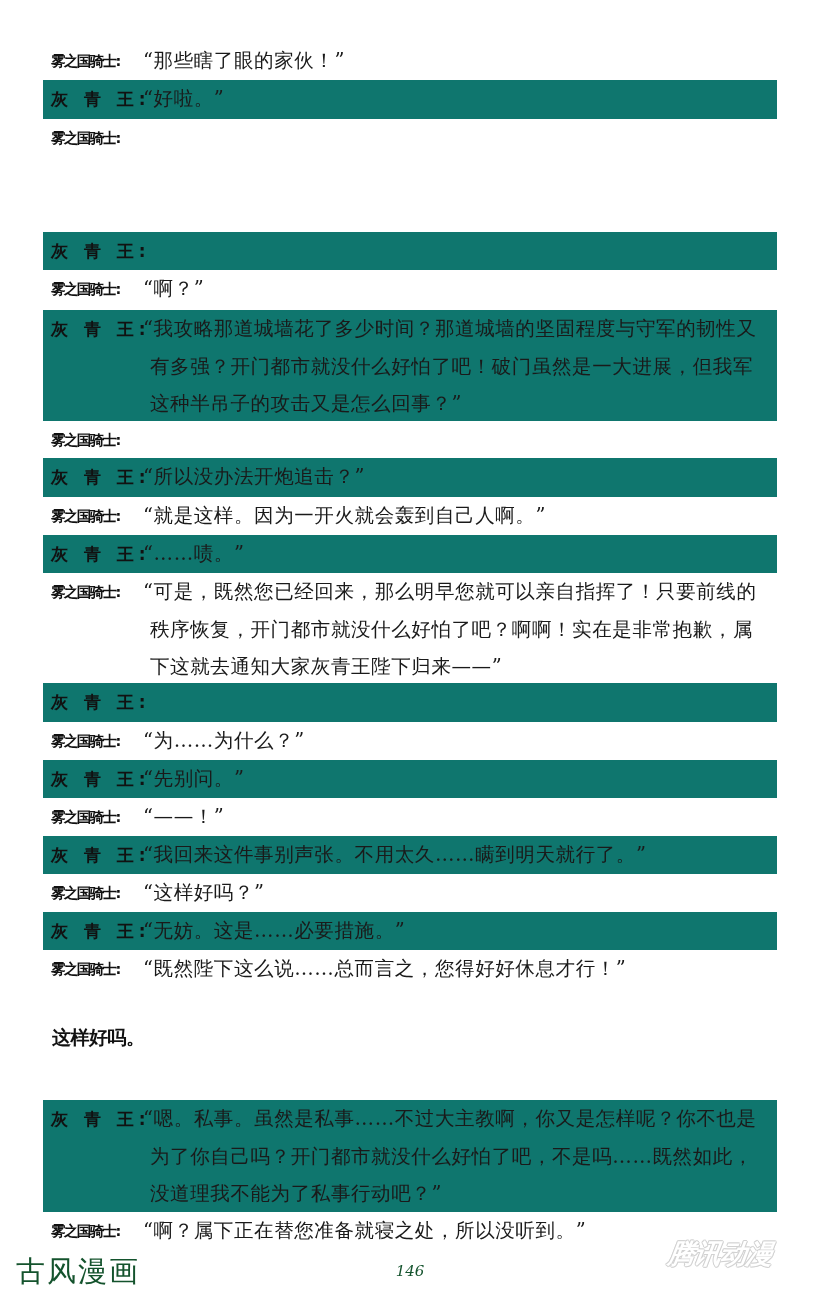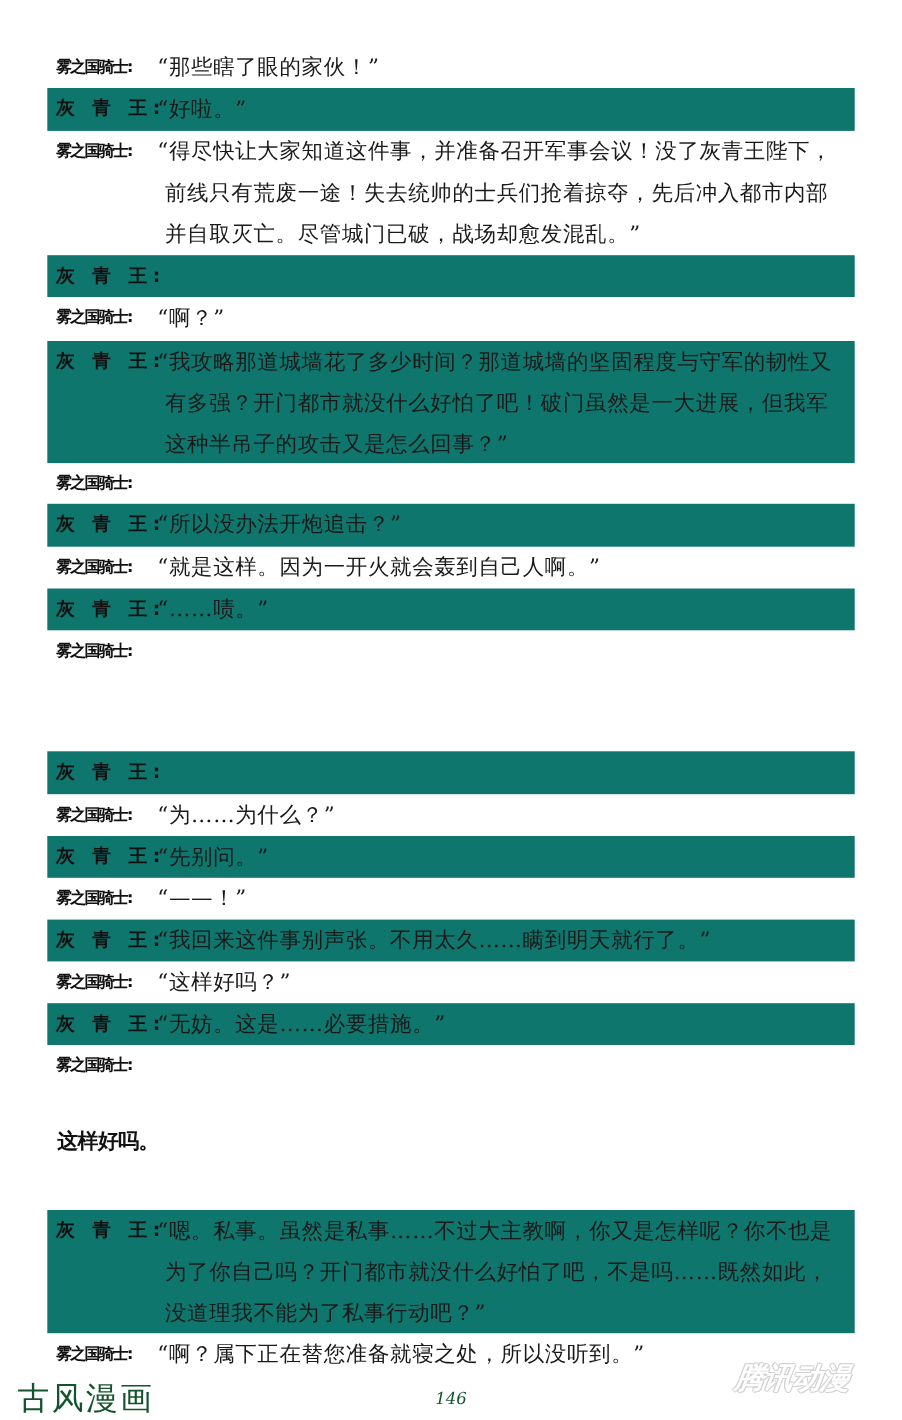--- a/index.html
+++ b/index.html
@@ -133,21 +133,20 @@
       <div class="speech">“那些瞎了眼的家伙！”</div>
     </div>
 
     <div class="row gray single" style="height:39px;">
       <span class="speaker king">灰 青 王:</span>
       <div class="speech">“好啦。”</div>
     </div>
 
     <div class="row" style="height:113px;">
       <span class="speaker knight">雾之国骑士:</span>
-      <div class="speech">“得尽快让大家知道这件事，并准备召开军事会议！没了灰青王陛下，前线只有荒废一途！失去统帅的士兵们抢着掠夺，先后冲入都市内部并自取灭亡。尽管城门已破，战场却愈发混乱。”</div>
     </div>
 
     <div class="row gray single" style="height:38px;">
       <span class="speaker king">灰 青 王:</span>
     </div>
 
     <div class="row single" style="height:40px;">
       <span class="speaker knight">雾之国骑士:</span>
       <div class="speech">“啊？”</div>
     </div>
@@ -171,20 +170,21 @@
       <div class="speech">“就是这样。因为一开火就会轰到自己人啊。”</div>
     </div>
 
     <div class="row gray single" style="height:38px;">
       <span class="speaker king">灰 青 王:</span>
       <div class="speech">“……啧。”</div>
     </div>
 
     <div class="row" style="height:110px;">
       <span class="speaker knight">雾之国骑士:</span>
+      <div class="speech">“可是，既然您已经回来，那么明早您就可以亲自指挥了！只要前线的秩序恢复，开门都市就没什么好怕了吧？啊啊！实在是非常抱歉，属下这就去通知大家灰青王陛下归来——”</div>
     </div>
 
     <div class="row gray single" style="height:39px;">
       <span class="speaker king">灰 青 王:</span>
     </div>
 
     <div class="row single" style="height:38px;">
       <span class="speaker knight">雾之国骑士:</span>
       <div class="speech">“为……为什么？”</div>
     </div>
@@ -209,20 +209,21 @@
       <div class="speech">“这样好吗？”</div>
     </div>
 
     <div class="row gray single" style="height:38px;">
       <span class="speaker king">灰 青 王:</span>
       <div class="speech">“无妨。这是……必要措施。”</div>
     </div>
 
     <div class="row single" style="height:38px;">
       <span class="speaker knight">雾之国骑士:</span>
+      <div class="speech">“既然陛下这么说……总而言之，您得好好休息才行！”</div>
     </div>
   </div>
 
   <div class="heading">这样好吗。</div>
 
   <div class="dialogue" style="top:1100px;">
     <div class="row gray" style="height:112px;">
       <span class="speaker king">灰 青 王:</span>
       <div class="speech">“嗯。私事。虽然是私事……不过大主教啊，你又是怎样呢？你不也是为了你自己吗？开门都市就没什么好怕了吧，不是吗……既然如此，没道理我不能为了私事行动吧？”</div>
     </div>

